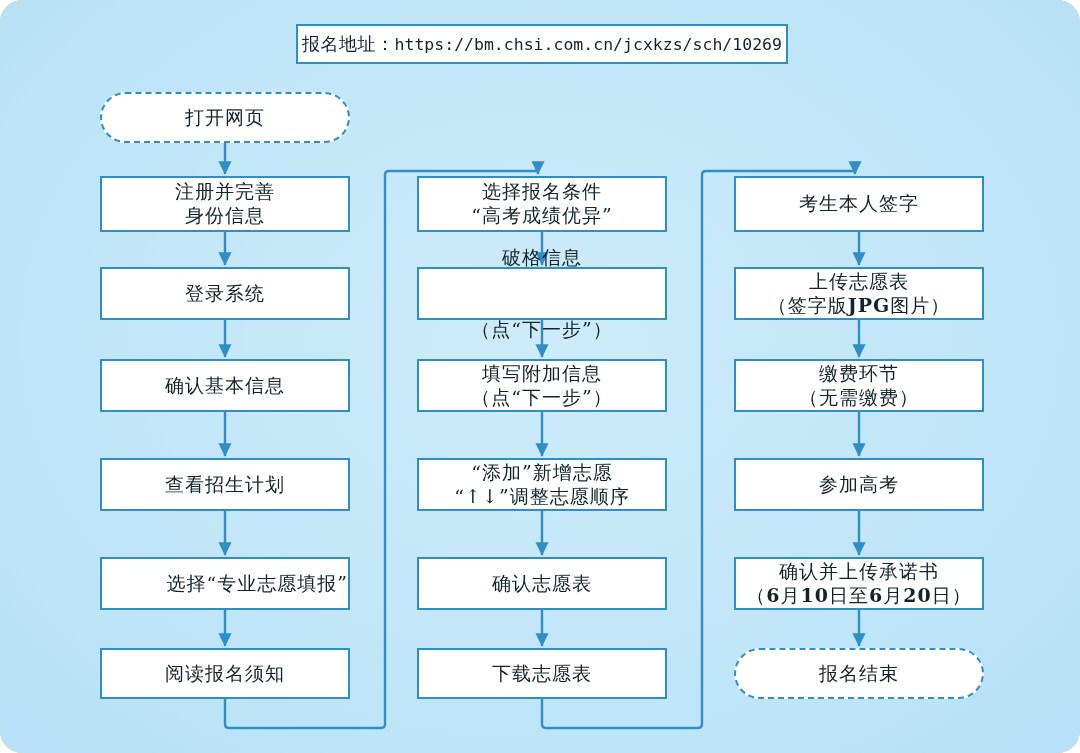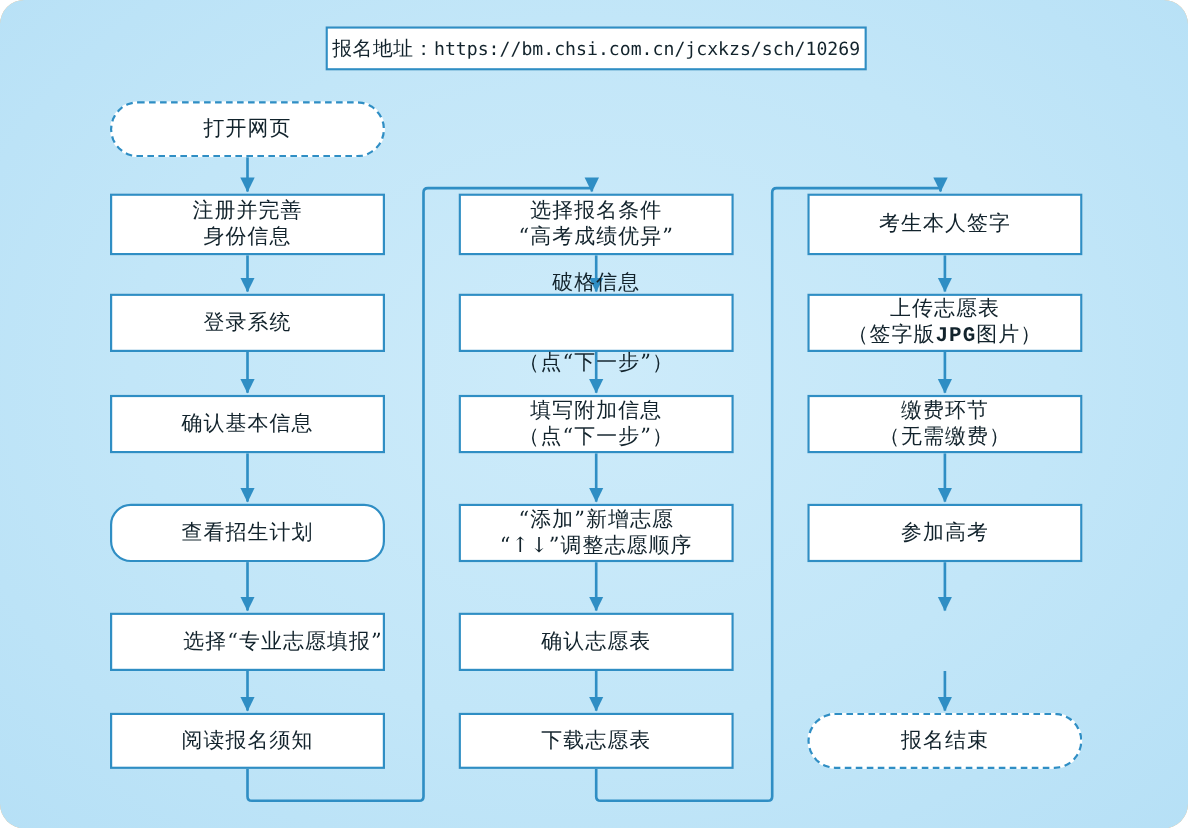--- a/index.html
+++ b/index.html
@@ -55,21 +55,20 @@
   .node.terminal {
     border-style: dashed;
     border-radius: 32px;
     border-width: 2px;
   }
   .node .line2 {
     display: block;
   }
   .node b {
     font-weight: bold;
-    font-family: Liberation Mono, monospace;
   }
 
   #url-banner {
     position: absolute;
     left: 296px;
     top: 24px;
     width: 492px;
     height: 40px;
     box-sizing: border-box;
     background: #ffffff;
@@ -145,21 +144,21 @@
     </div>
 
     <div class="node" style="left:100px; top:267px; width:250px; height:53px;">
       <span>登录系统</span>
     </div>
 
     <div class="node" style="left:100px; top:359px; width:250px; height:53px;">
       <span>确认基本信息</span>
     </div>
 
-    <div class="node" style="left:100px; top:458px; width:250px; height:53px;border-radius:19px;">
+    <div class="node" style="left:100px; top:458px; width:250px; height:53px;">
       <span>查看招生计划</span>
     </div>
 
     <div class="node" style="left:100px; top:557px; width:250px; height:53px;align-items:flex-end;">
       <span>选择“专业志愿填报”</span>
     </div>
 
     <div class="node" style="left:100px; top:648px; width:250px; height:51px;">
       <span>阅读报名须知</span>
     </div>
@@ -203,19 +202,23 @@
 
     <div class="node" style="left:734px; top:359px; width:250px; height:53px;">
       <span>缴费环节</span>
       <span class="line2">（无需缴费）</span>
     </div>
 
     <div class="node" style="left:734px; top:458px; width:250px; height:53px;">
       <span>参加高考</span>
     </div>
 
+    <div class="node" style="left:734px; top:557px; width:250px; height:53px;">
+      <span>确认并上传承诺书</span>
+      <span class="line2">（<b>6</b>月<b>10</b>日至<b>6</b>月<b>20</b>日）</span>
+    </div>
 
     <div class="node terminal" style="left:734px; top:648px; width:250px; height:51px;">
       <span>报名结束</span>
     </div>
 
   </div>
 </div>
 
 </body></html>

